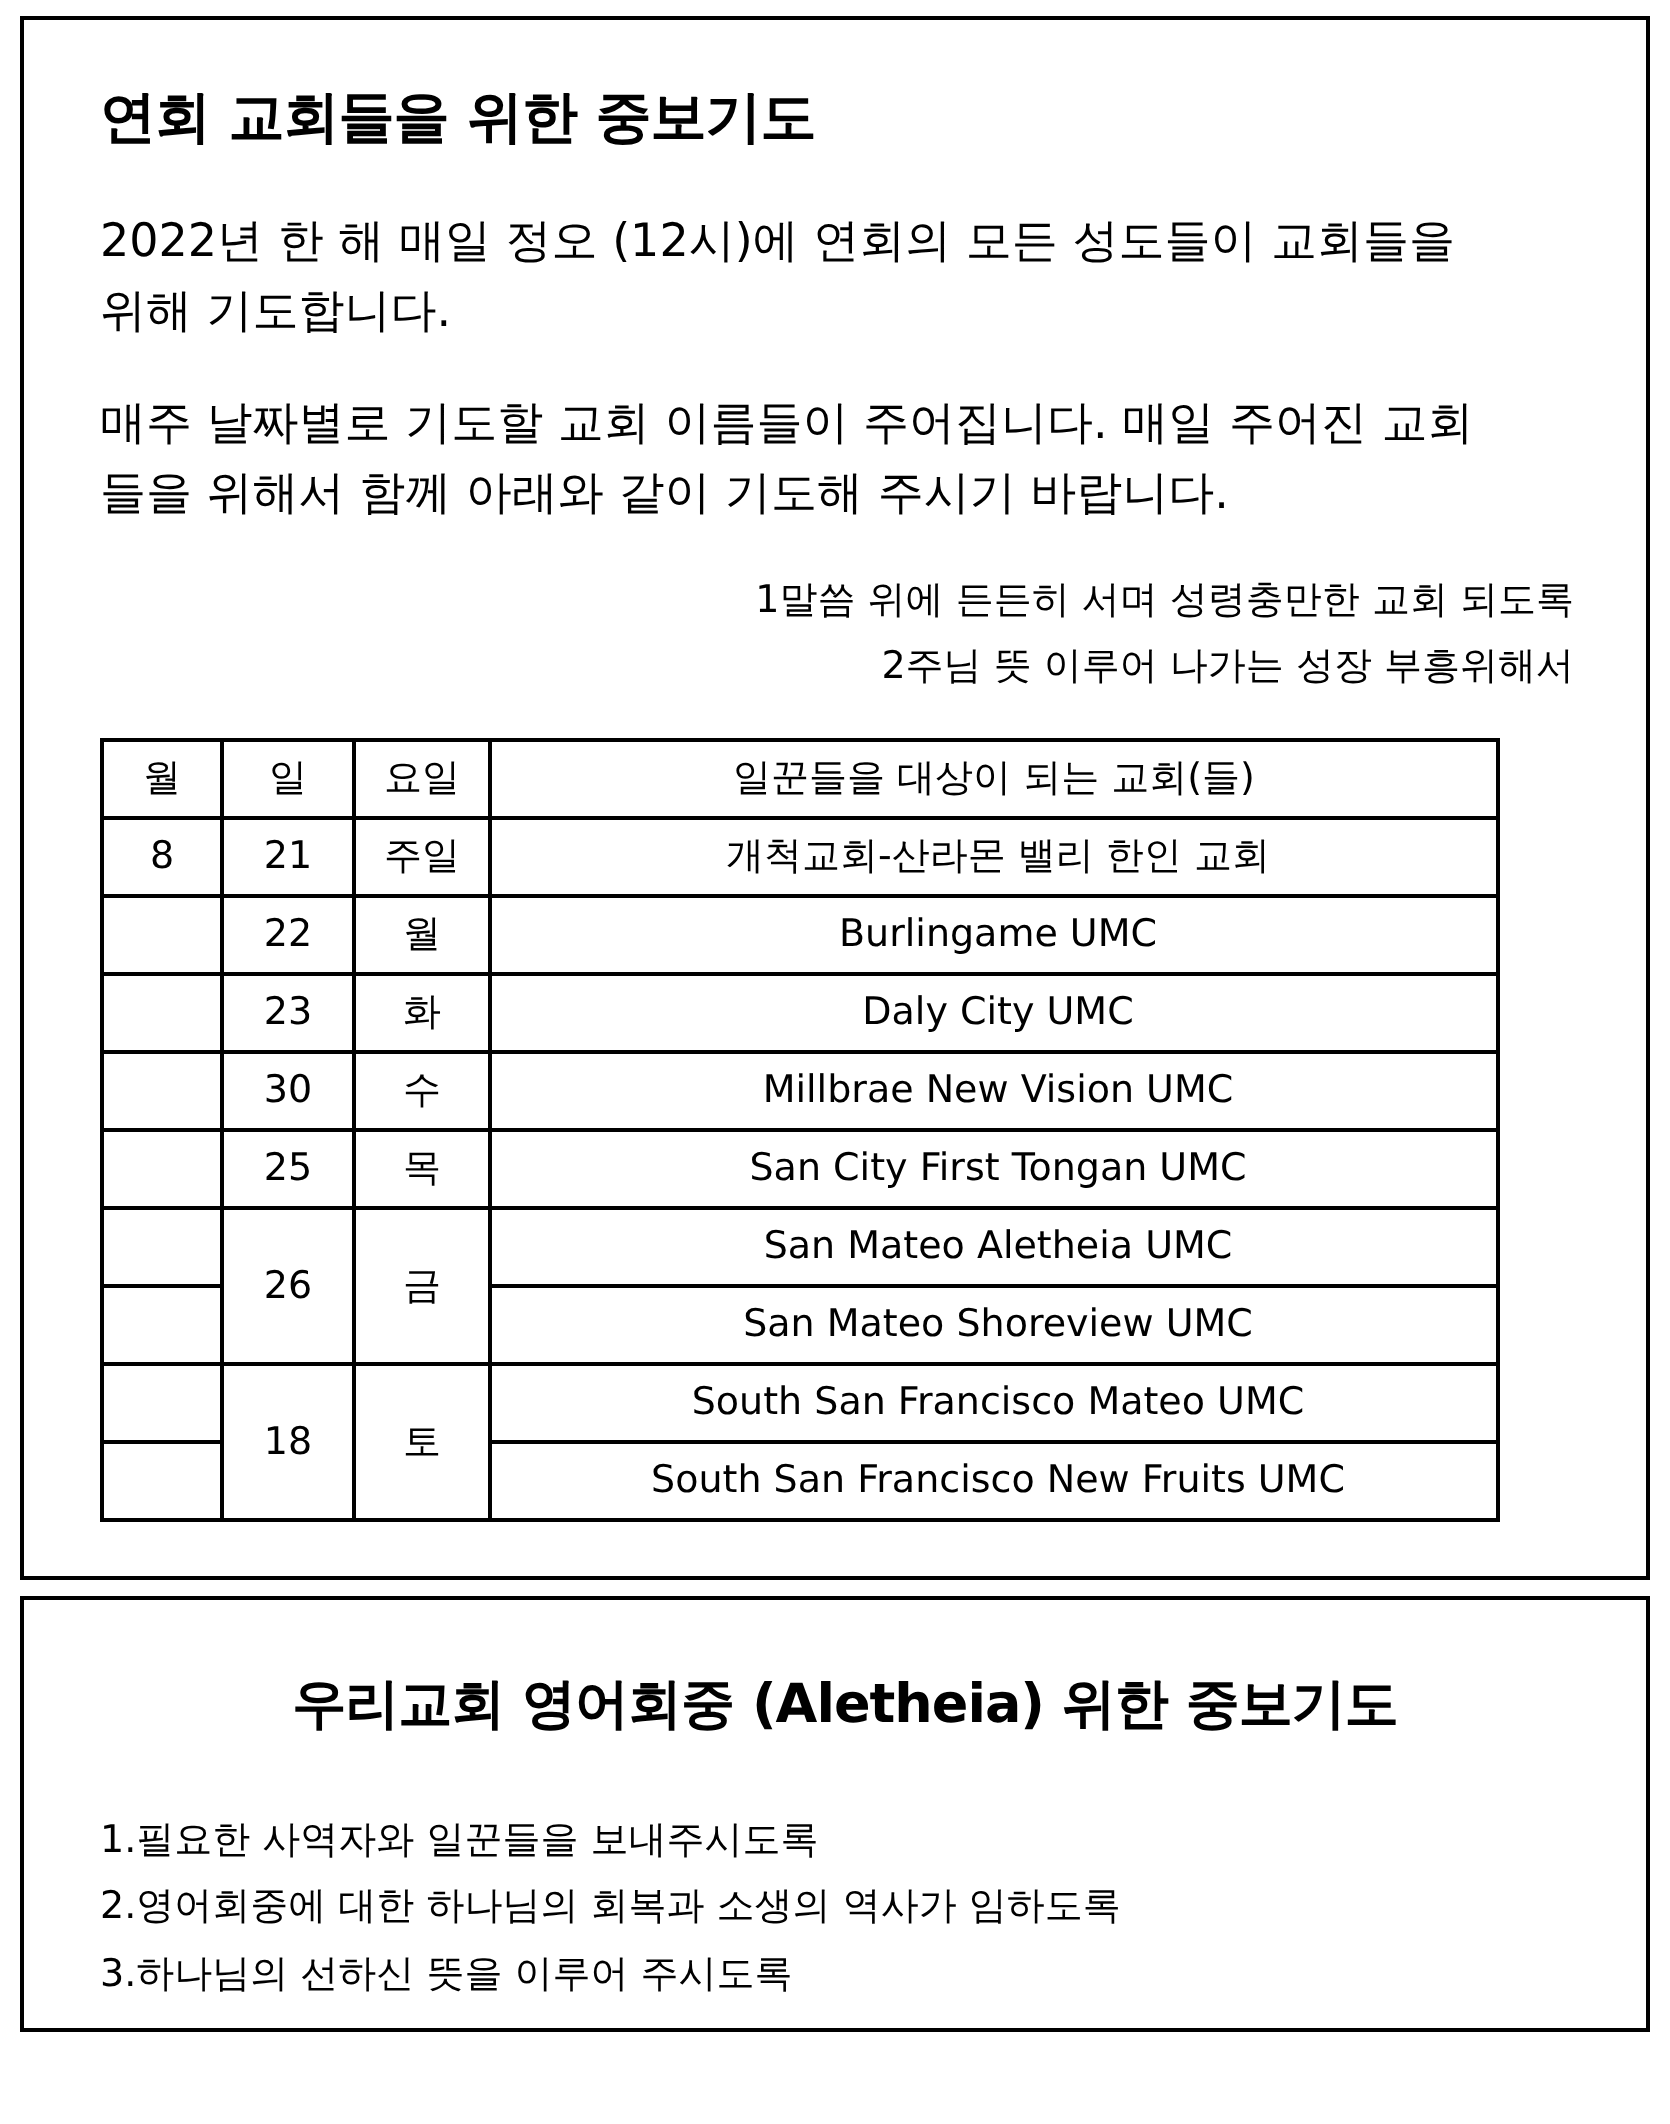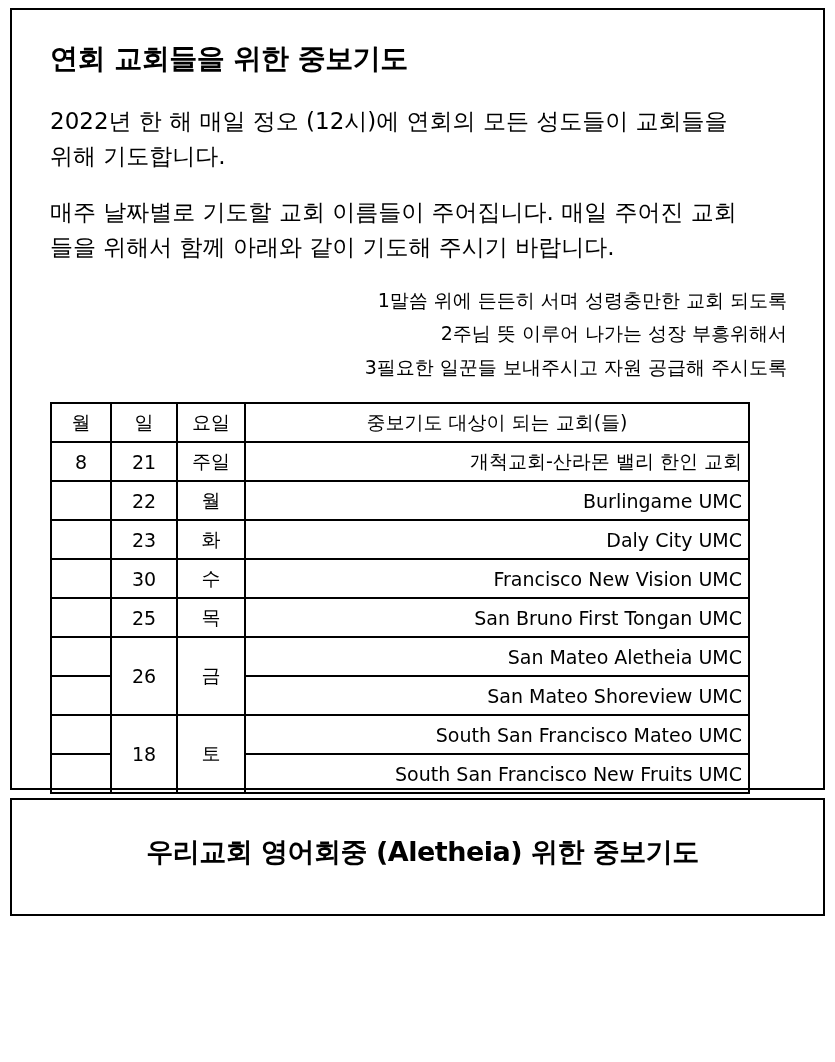--- a/index.html
+++ b/index.html
@@ -78,21 +78,21 @@
   }
   table.schedule th {
     text-align: center;
   }
   table.schedule td.c-month,
   table.schedule td.c-day,
   table.schedule td.c-dow {
     text-align: center;
   }
   table.schedule td.c-church {
-    text-align: right;
+    text-align: center;
     padding-left: 10px;
   }
   col.month { width: 60px; }
   col.day { width: 66px; }
   col.dow { width: 68px; }
   col.church { width: auto; }
   td.blank { border-top: none; }
   h2.title2 {
     font-size: 27px;
     font-weight: bold;
@@ -119,38 +119,35 @@
     <p class="para">2022년 한 해 매일 정오 (12시)에 연회의 모든 성도들이 교회들을 위해 기도합니다.</p>
     <p class="para">매주 날짜별로 기도할 교회 이름들이 주어집니다. 매일 주어진 교회들을 위해서 함께 아래와 같이 기도해 주시기 바랍니다.</p>
 
     <ol class="prayer-list">
       <li>
         <span class="num">1</span><span>말씀 위에 든든히 서며 성령충만한 교회 되도록</span>
       </li>
       <li>
         <span class="num">2</span><span>주님 뜻 이루어 나가는 성장 부흥위해서</span>
       </li>
-      <li>
-        <span class="num">3</span><span>필요한 일꾼들 보내주시고 자원 공급해 주시도록</span>
-      </li>
     </ol>
 
     <table class="schedule">
       <colgroup>
         <col class="month">
         <col class="day">
         <col class="dow">
         <col class="church">
       </colgroup>
       <thead>
         <tr>
           <th>월</th>
           <th>일</th>
           <th>요일</th>
-          <th>중보기도 대상이 되는 교회(들)</th>
+          <th>일꾼들을 대상이 되는 교회(들)</th>
         </tr>
       </thead>
       <tbody>
         <tr>
           <td class="c-month">8</td>
           <td class="c-day">21</td>
           <td class="c-dow">주일</td>
           <td class="c-church">개척교회-산라몬 밸리 한인 교회</td>
         </tr>
         <tr>
@@ -162,27 +159,27 @@
         <tr>
           <td class="c-month blank"></td>
           <td class="c-day">23</td>
           <td class="c-dow">화</td>
           <td class="c-church">Daly City UMC</td>
         </tr>
         <tr>
           <td class="c-month blank"></td>
           <td class="c-day">30</td>
           <td class="c-dow">수</td>
-          <td class="c-church">Francisco New Vision UMC</td>
+          <td class="c-church">Millbrae New Vision UMC</td>
         </tr>
         <tr>
           <td class="c-month blank"></td>
           <td class="c-day">25</td>
           <td class="c-dow">목</td>
-          <td class="c-church">San Bruno First Tongan UMC</td>
+          <td class="c-church">San City First Tongan UMC</td>
         </tr>
         <tr>
           <td class="c-month blank"></td>
           <td class="c-day" rowspan="2">26</td>
           <td class="c-dow" rowspan="2">금</td>
           <td class="c-church">San Mateo Aletheia UMC</td>
         </tr>
         <tr>
           <td class="c-month blank"></td>
           <td class="c-church">San Mateo Shoreview UMC</td>
@@ -196,15 +193,20 @@
         <tr>
           <td class="c-month blank"></td>
           <td class="c-church">South San Francisco New Fruits UMC</td>
         </tr>
       </tbody>
     </table>
   </section>
 
   <section class="panel panel-bottom">
     <h2 class="title2">우리교회 영어회중 (Aletheia) 위한 중보기도</h2>
+    <ol class="eng-list">
+      <li>1.필요한 사역자와 일꾼들을 보내주시도록</li>
+      <li>2.영어회중에 대한 하나님의 회복과 소생의 역사가 임하도록</li>
+      <li>3.하나님의 선하신 뜻을 이루어 주시도록</li>
+    </ol>
   </section>
 
 </div>
 
 </body></html>

